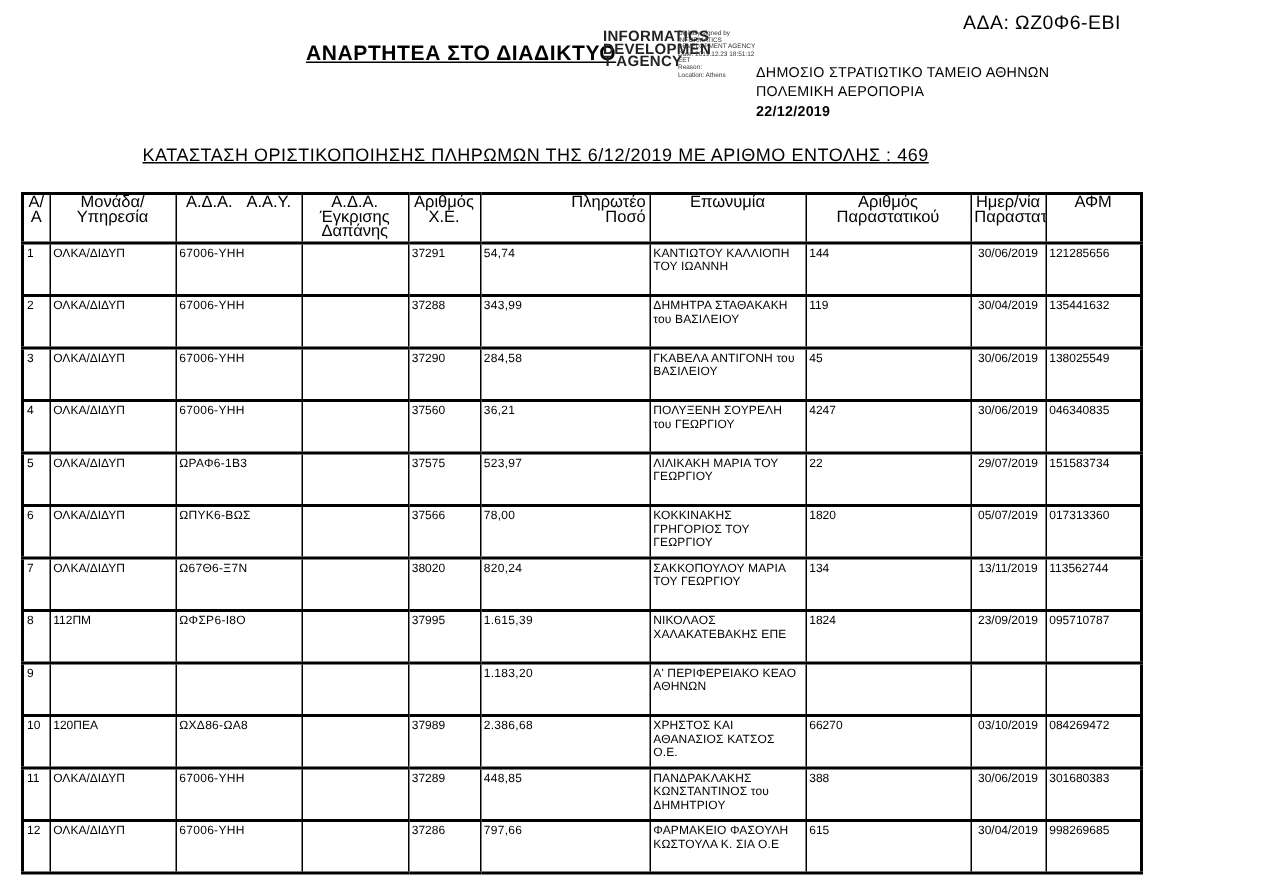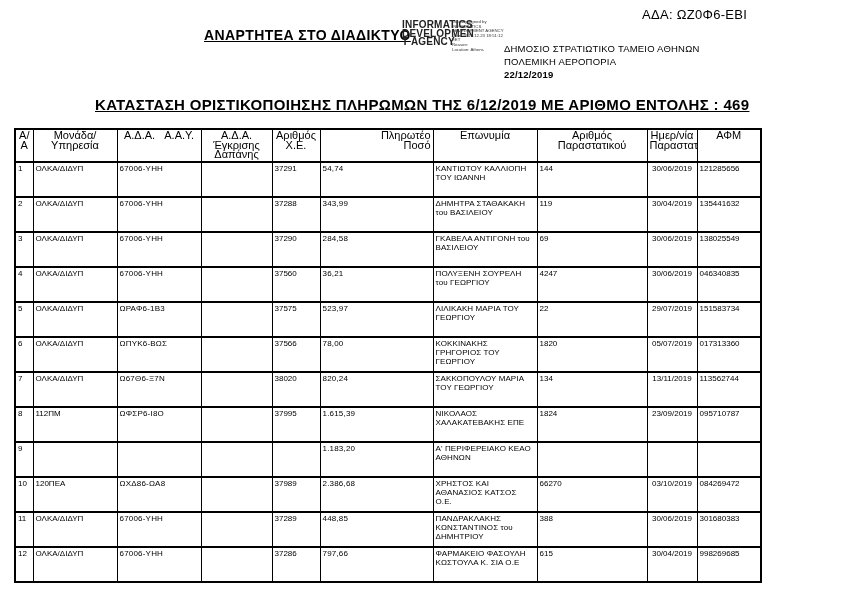--- a/index.html
+++ b/index.html
@@ -9,21 +9,21 @@
   }
   .ada-code{position:absolute;left:642px;top:7px;font-size:13px;letter-spacing:.3px;}
   .posting-notice{position:absolute;left:204px;top:27px;font-size:14px;font-weight:bold;
     text-decoration:underline;letter-spacing:.4px;}
   .stamp-agency{position:absolute;left:402px;top:21px;font-size:10px;font-weight:bold;
     line-height:8.5px;white-space:pre-line;color:#222;letter-spacing:.2px;}
   .stamp-sig{position:absolute;left:452px;top:20px;width:58px;font-size:4.3px;line-height:4.6px;
     white-space:pre-line;color:#333;transform:none;}
   .org-block{position:absolute;left:504px;top:42px;font-size:9.5px;line-height:13px;letter-spacing:.2px;}
   .org-block .bold{font-weight:bold;}
-  .doc-title{position:absolute;left:95px;top:96px;font-size:15px;font-weight:bold;
+  .doc-title{position:absolute;left:95px;top:96px;font-size:12px;font-weight:normal;
     text-decoration:underline;letter-spacing:.35px;}
   table.paytable{
     position:absolute;left:14px;top:128px;width:746px;border-collapse:collapse;table-layout:fixed;
     border:2px solid #000;
   }
   table.paytable th,table.paytable td{
     border-left:1px solid #000;border-right:1px solid #000;
     border-top:2px solid #000;border-bottom:2px solid #000;
     padding:1px 2px;vertical-align:top;overflow:hidden;
   }
@@ -135,21 +135,21 @@
           <td class="c-afm">135441632</td>
         </tr>
         <tr>
           <td class="c-aa">3</td>
           <td class="c-unit">ΟΛΚΑ/ΔΙΔΥΠ</td>
           <td class="c-ada">67006-ΥΗΗ</td>
           <td class="c-approval"></td>
           <td class="c-xe">37290</td>
           <td class="c-amount">284,58</td>
           <td class="c-name">ΓΚΑΒΕΛΑ  ΑΝΤΙΓΟΝΗ του ΒΑΣΙΛΕΙΟΥ</td>
-          <td class="c-docno">69</td>
+          <td class="c-docno">45</td>
           <td class="c-date">30/06/2019</td>
           <td class="c-afm">138025549</td>
         </tr>
         <tr>
           <td class="c-aa">4</td>
           <td class="c-unit">ΟΛΚΑ/ΔΙΔΥΠ</td>
           <td class="c-ada">67006-ΥΗΗ</td>
           <td class="c-approval"></td>
           <td class="c-xe">37560</td>
           <td class="c-amount">36,21</td>

